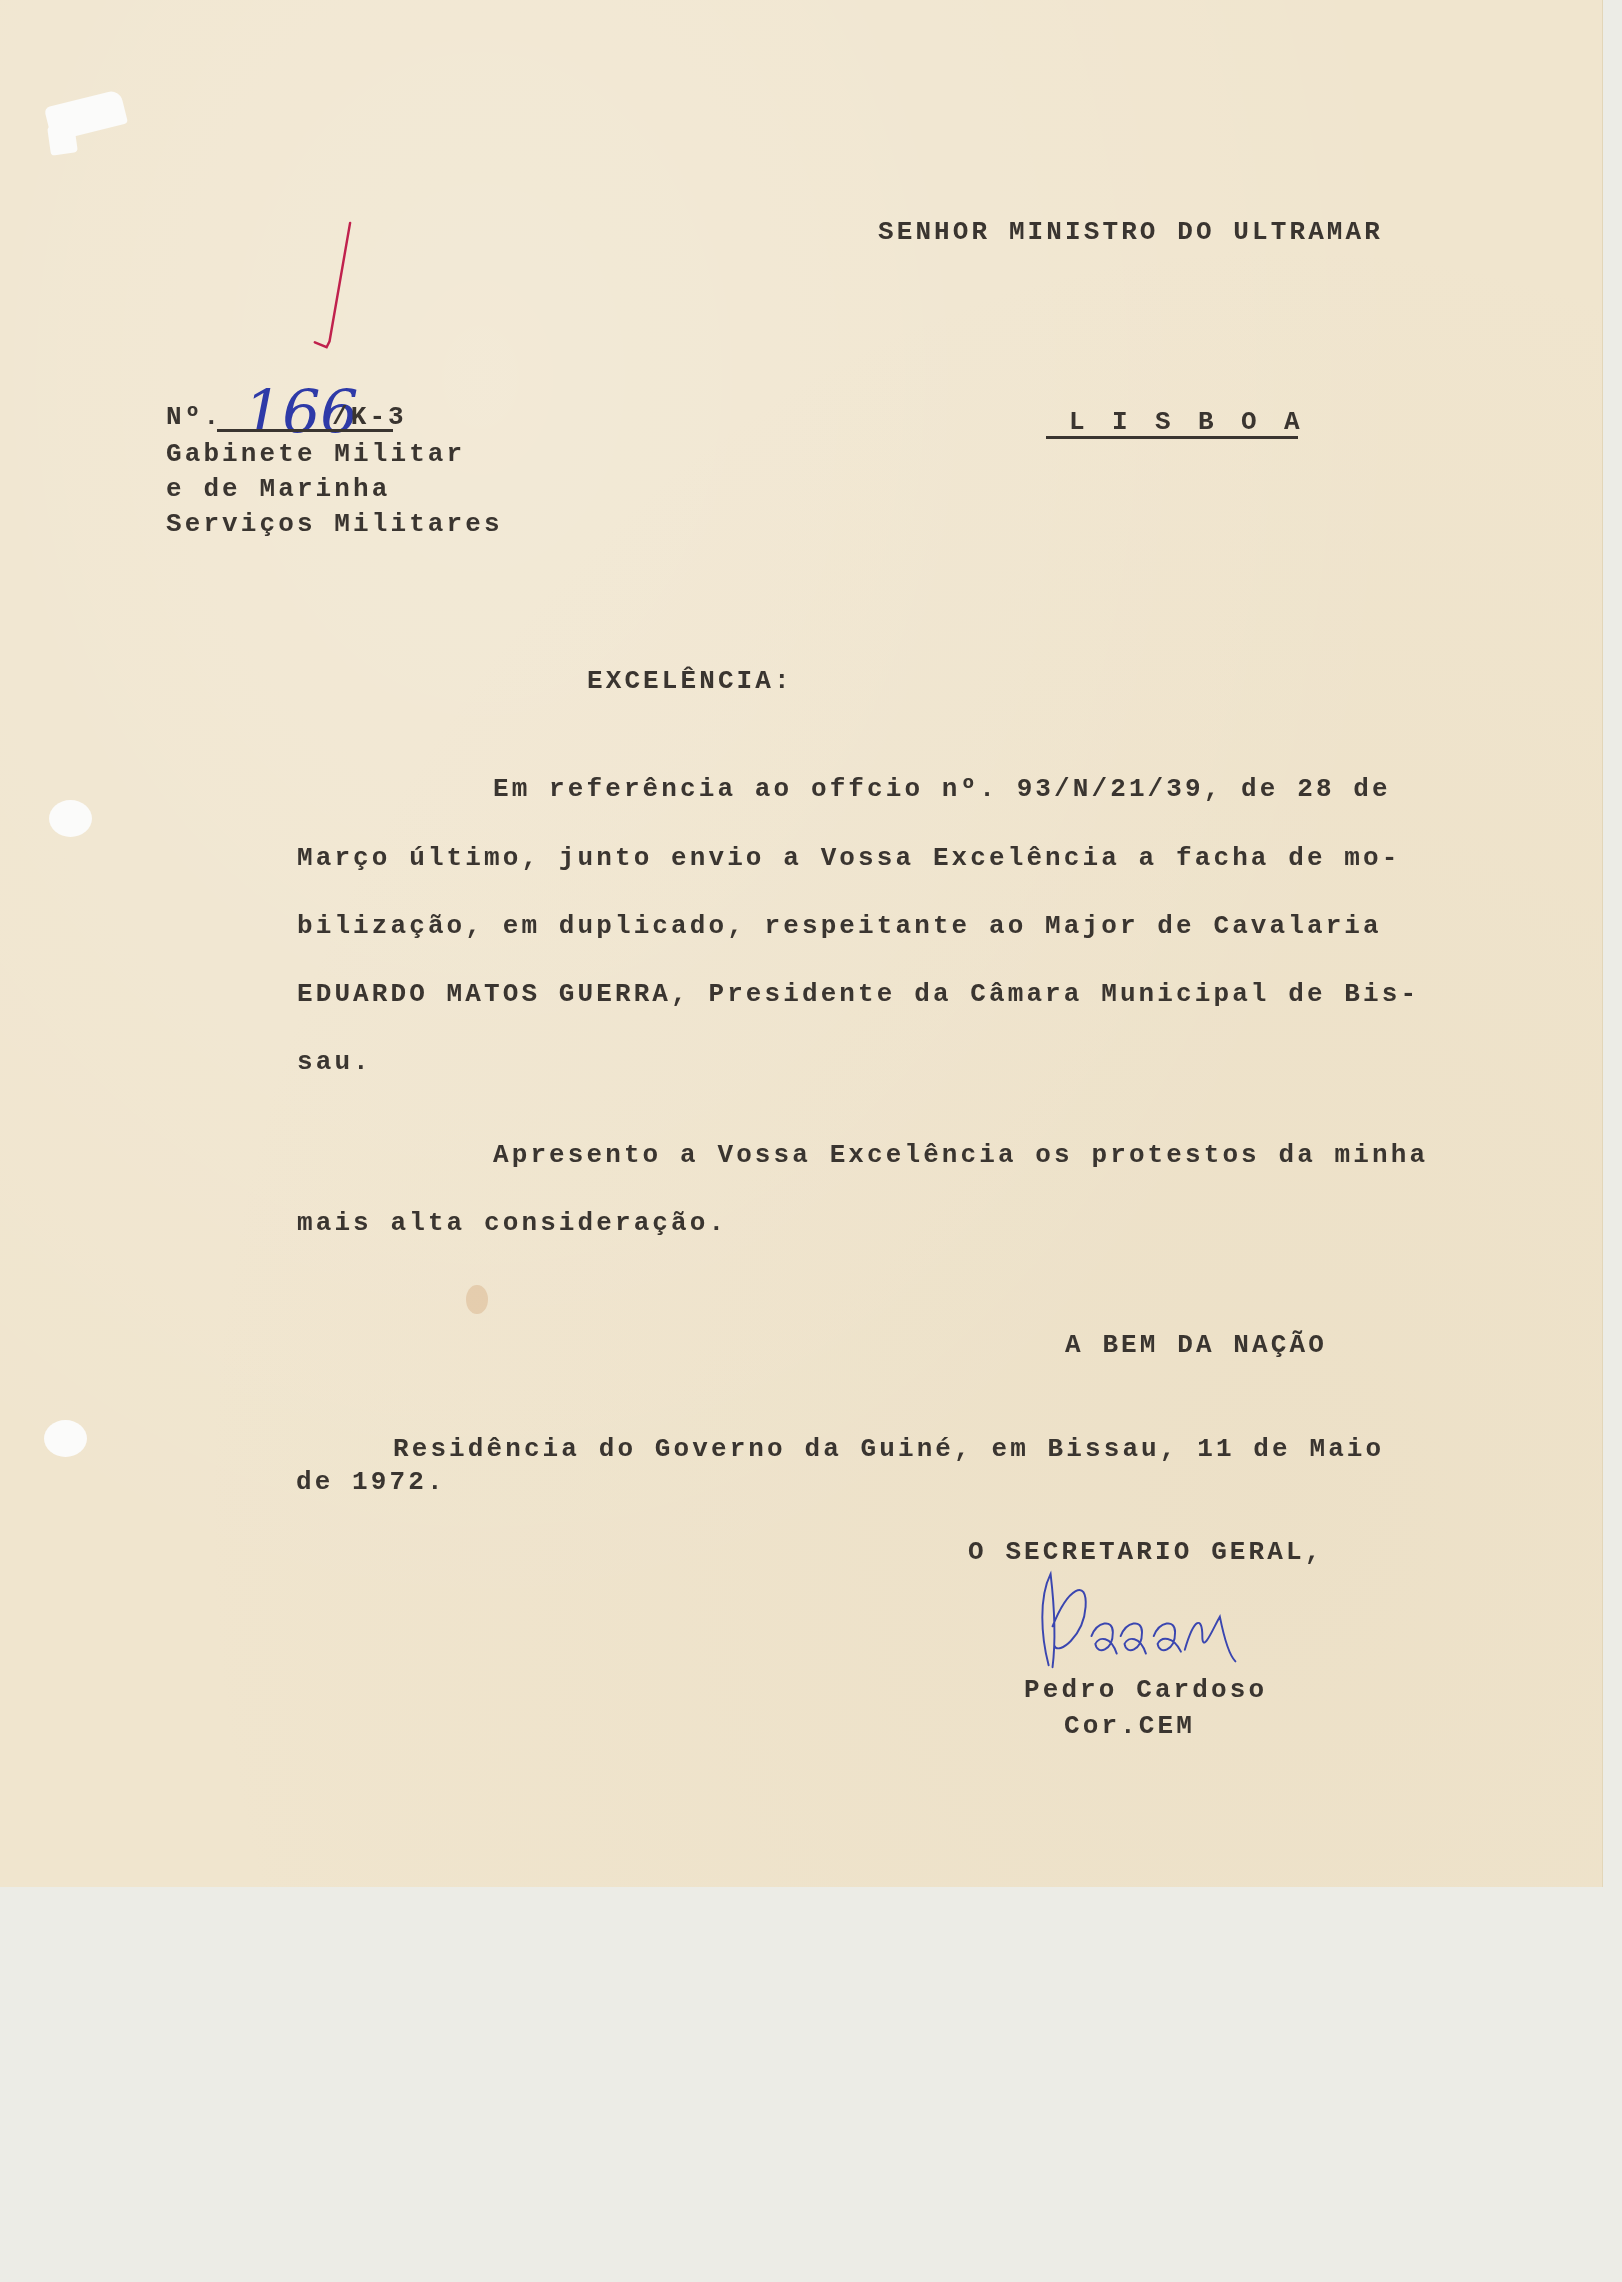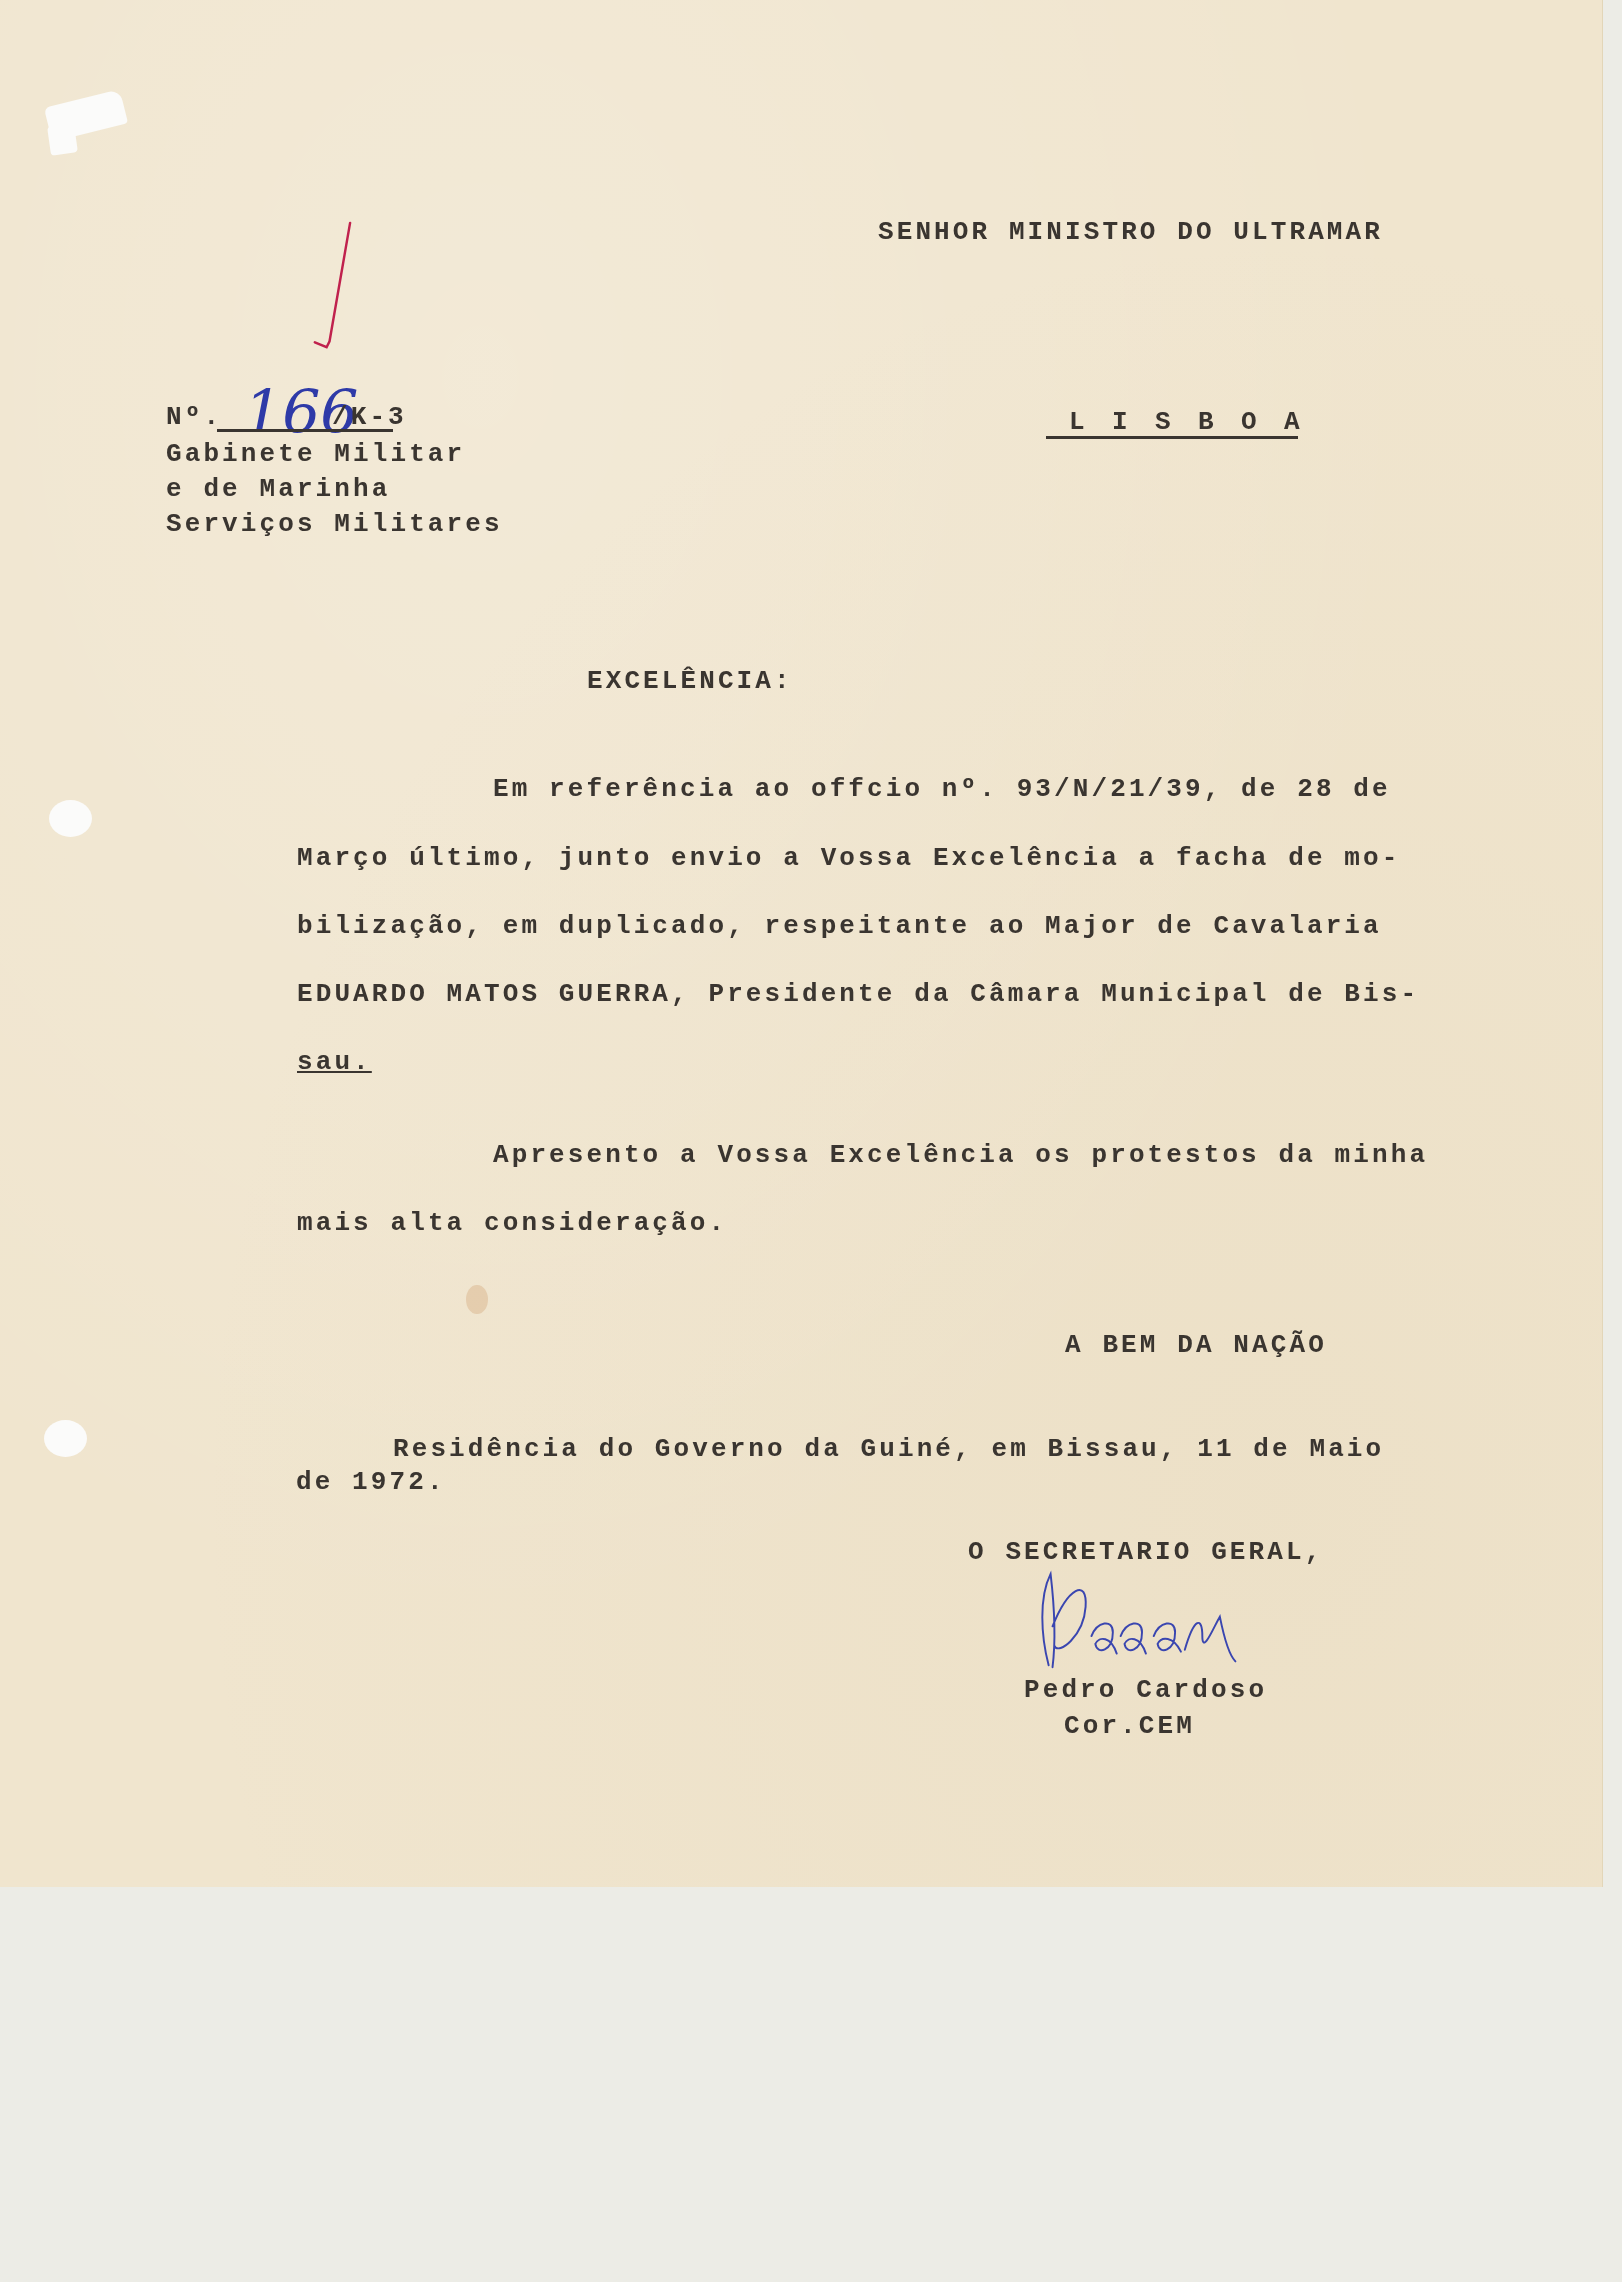--- a/index.html
+++ b/index.html
@@ -109,21 +109,21 @@
   <div class="typed" style="left:166px; top:441px;text-align:right;">Gabinete Militar</div>
   <div class="typed" style="left:166px; top:476px;">e de Marinha</div>
   <div class="typed" style="left:166px; top:511px;">Serviços Militares</div>
 
   <div class="typed" style="left:587px; top:668px;">EXCELÊNCIA:</div>
 
   <div class="typed" style="left:493px; top:776px;">Em referência ao offcio nº. 93/N/21/39, de 28 de</div>
   <div class="typed" style="left:297px; top:845px;">Março último, junto envio a Vossa Excelência a facha de mo-</div>
   <div class="typed" style="left:297px; top:913px;">bilização, em duplicado, respeitante ao Major de Cavalaria</div>
   <div class="typed" style="left:297px; top:981px;">EDUARDO MATOS GUERRA, Presidente da Câmara Municipal de Bis-</div>
-  <div class="typed" style="left:297px; top:1049px;text-decoration:underline;">sau.</div>
+  <div class="typed" style="left:297px; top:1049px;">sau.</div>
 
   <div class="typed" style="left:493px; top:1142px;">Apresento a Vossa Excelência os protestos da minha</div>
   <div class="typed" style="left:297px; top:1210px;text-align:center;">mais alta consideração.</div>
 
   <div class="stain"></div>
 
   <div class="typed" style="left:1065px; top:1332px;">A BEM DA NAÇÃO</div>
 
   <div class="typed" style="left:393px; top:1436px;">Residência do Governo da Guiné, em Bissau, 11 de Maio</div>
   <div class="typed" style="left:296px; top:1469px;">de 1972.</div>

